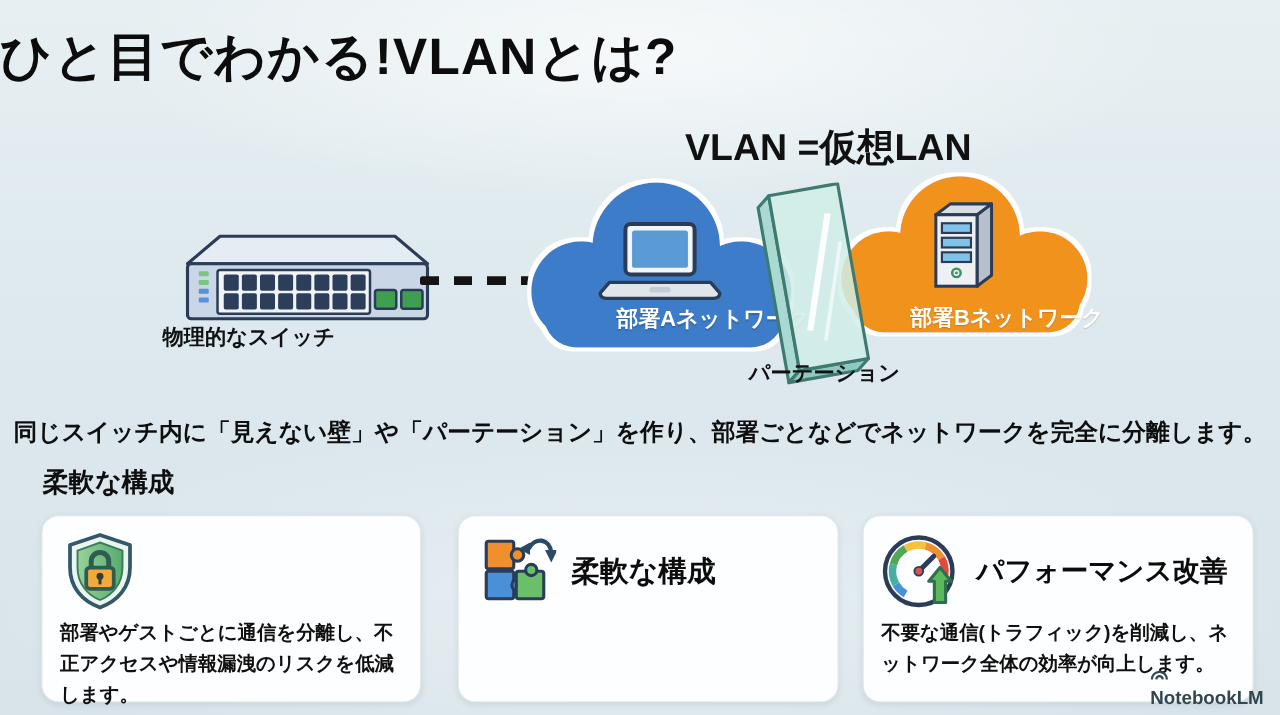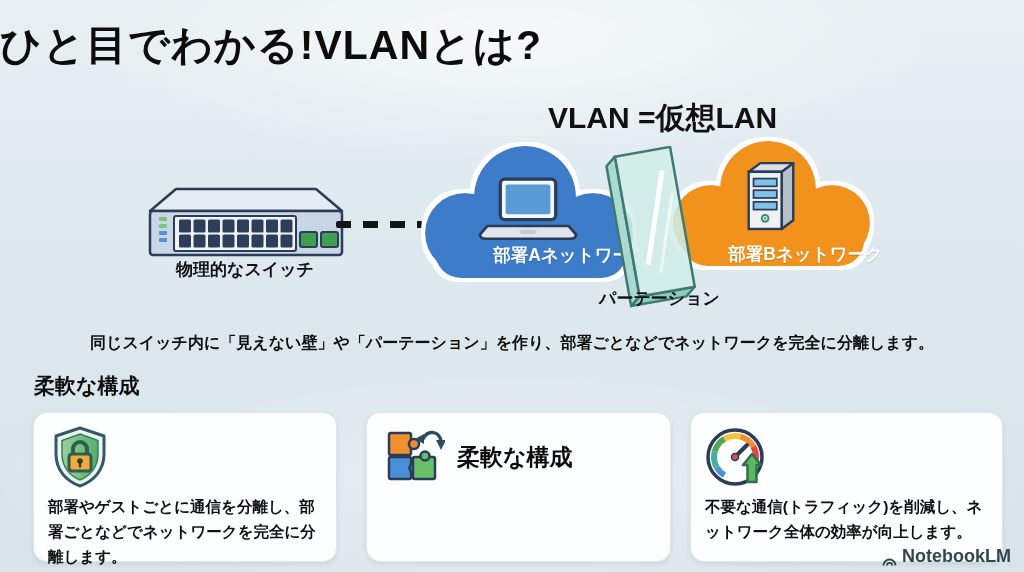--- a/index.html
+++ b/index.html
@@ -20,21 +20,21 @@
   .abs{position:absolute;}
   .title{
     left:0;right:0;top:18px;text-align:left;
     font-size:41px;font-weight:900;color:#0c0c0c;letter-spacing:1px;
   }
   .subtitle{
     left:548px;top:98px;font-size:30px;font-weight:800;color:#111;text-align:right;
   }
   
   .switch-wrap{left:146px;top:186px;width:200px;height:74px;}
-  .switch-label{left:130px;top:258px;width:230px;text-align:center;
+  .switch-label{left:130px;top:258px;width:230px;text-align:left;
     font-size:17px;font-weight:800;color:#111;}
   .dash-line{
     left:336px;top:221px;width:104px;height:7px;
     background:repeating-linear-gradient(90deg,#141414 0 15px,transparent 15px 27px);
     border-radius:2px;
   }
   .cloud{width:235px;height:160px;}
   .cloud-a{left:413px;top:137px;}
   .cloud-b{left:661px;top:132px;width:222px;height:152px;}
   .cloud-label{
@@ -44,21 +44,21 @@
   .cloud-a .cloud-label{top:106px;}
   .cloud-b .cloud-label{top:110px;}
   .device{position:absolute;}
   .laptop{left:56px;top:40px;width:118px;height:66px;}
   .server{left:78px;top:24px;width:62px;height:82px;}
   .partition-wrap{left:598px;top:146px;width:100px;height:166px;z-index:6;}
   .partition-label{left:570px;top:287px;width:150px;text-align:right;
     font-size:17px;font-weight:800;color:#111;z-index:7;}
   .description{
     left:0;right:0;top:333px;text-align:center;
-    font-size:16px;font-weight:800;color:#0e0e0e;
+    font-size:19px;font-weight:800;color:#0e0e0e;
   }
   .benefits-heading{
     left:34px;top:372px;font-size:21px;font-weight:800;color:#0e0e0e;
   }
   .card{
     position:absolute;top:412px;height:150px;background:#fdfeff;
     border:1px solid #e0e8ec;border-radius:14px;
     box-shadow:0 2px 5px rgba(45,70,90,.10);
     box-sizing:border-box;padding:12px 14px 0 14px;
   }
@@ -66,22 +66,22 @@
   .card-2{left:366px;width:305px;}
   .card-3{left:690px;width:313px;}
   .card-head{display:flex;align-items:center;gap:12px;}
   .card-icon{width:64px;height:64px;flex:0 0 64px;}
   .card-title{font-size:23px;font-weight:800;color:#0c0c0c;white-space:nowrap;}
   .card-3 .card-title{font-size:22px;}
   .card-body{
     margin-top:6px;font-size:15.5px;font-weight:700;color:#101010;line-height:1.6;
   }
   .watermark{
-    right:13px;bottom:5px;display:flex;align-items:flex-end;gap:5px;
-    color:#324650;font-size:18px;font-weight:700;
+    right:13px;bottom:5px;display:flex;align-items:flex-start;gap:5px;
+    color:#324650;font-size:15px;font-weight:700;flex-direction:column;
   }
   svg{display:block;}
 </style>
 </head>
 <body>
 
 <div id="stage">
 
   <div class="abs title">ひと目でわかる!VLANとは?</div>
   <div class="abs subtitle">VLAN =仮想LAN</div>
@@ -199,21 +199,21 @@
           </linearGradient>
         </defs>
         <path d="M32,3 L56,11 V29 C56,45 46,56 32,61 C18,56 8,45 8,29 V11 Z" fill="#eaf6ec" stroke="#35576b" stroke-width="3" stroke-linejoin="round"></path>
         <path d="M32,9 L50,15.5 V29 C50,42 42,51 32,55 C22,51 14,42 14,29 V15.5 Z" fill="url(#shGrad)" stroke="#3b7a62" stroke-width="1.5"></path>
         <path d="M25,30 v-6 a7,7 0 0 1 14,0 v6" fill="none" stroke="#2e5d52" stroke-width="4"></path>
         <rect x="21" y="29" width="22" height="17" rx="3" fill="#f3a93c" stroke="#2e5d52" stroke-width="3"></rect>
         <circle cx="32" cy="36" r="2.8" fill="#30402f"></circle>
         <rect x="30.8" y="37.5" width="2.4" height="5" fill="#30402f"></rect>
       </svg>
     </div>
-    <div class="card-body">部署やゲストごとに通信を分離し、部署ごとなどでネットワークを完全に分離します。</div>
+    <div class="card-body">部署やゲストごとに通信を分離し、不正アクセスや情報漏洩のリスクを低減します。</div>
   </div>
 
   <div class="card card-2">
     <div class="card-head">
       <svg class="card-icon" viewBox="0 0 64 64">
         <rect x="8" y="8" width="22" height="22" rx="2" fill="#ef8f2e" stroke="#2b3c58" stroke-width="2.5"></rect>
         <circle cx="33" cy="19" r="5" fill="#ef8f2e" stroke="#2b3c58" stroke-width="2.5"></circle>
         <rect x="8" y="32" width="22" height="22" rx="2" fill="#4a90d9" stroke="#2b3c58" stroke-width="2.5"></rect>
         <circle cx="33" cy="43" r="4.5" fill="#4a90d9" stroke="#2b3c58" stroke-width="2.5"></circle>
         <rect x="32" y="32" width="22" height="22" rx="2" fill="#6abf69" stroke="#2b3c58" stroke-width="2.5"></rect>
@@ -235,20 +235,21 @@
           <path d="M11.8,42.5 A21,21 0 0 1 9.7,26.6" stroke="#45b0a0"></path>
           <path d="M9.7,26.6 A21,21 0 0 1 19.5,13.8" stroke="#53a653"></path>
           <path d="M19.5,13.8 A21,21 0 0 1 35.4,11.7" stroke="#f5c33b"></path>
           <path d="M35.4,11.7 A21,21 0 0 1 48.2,21.5" stroke="#ef8f2e"></path>
           <path d="M48.2,21.5 A21,21 0 0 1 50.8,34.8" stroke="#e5483c"></path>
         </g>
         <line x1="30" y1="32" x2="42" y2="20" stroke="#2b3c58" stroke-width="4" stroke-linecap="round"></line>
         <circle cx="30" cy="32" r="3.5" fill="#d9534f" stroke="#2b3c58" stroke-width="1.5"></circle>
         <polygon points="47,29 38,40 42.5,40 42.5,57 51.5,57 51.5,40 56,40" fill="#5cb85c" stroke="#2f6e50" stroke-width="2.5" stroke-linejoin="round"></polygon>
       </svg>
+      <div class="card-title">パフォーマンス改善</div>
     </div>
     <div class="card-body">不要な通信(トラフィック)を削減し、ネットワーク全体の効率が向上します。</div>
   </div>
 
   <div class="abs watermark">
     <svg width="15" height="12" viewBox="0 0 15 12">
       <path d="M1.5,10.5 A6,6 0 0 1 13.5,10.5" fill="none" stroke="#324650" stroke-width="1.8"></path>
       <path d="M5,10.5 A2.6,2.6 0 0 1 10.2,10.5" fill="none" stroke="#324650" stroke-width="1.8"></path>
     </svg>
     <span>NotebookLM</span>

